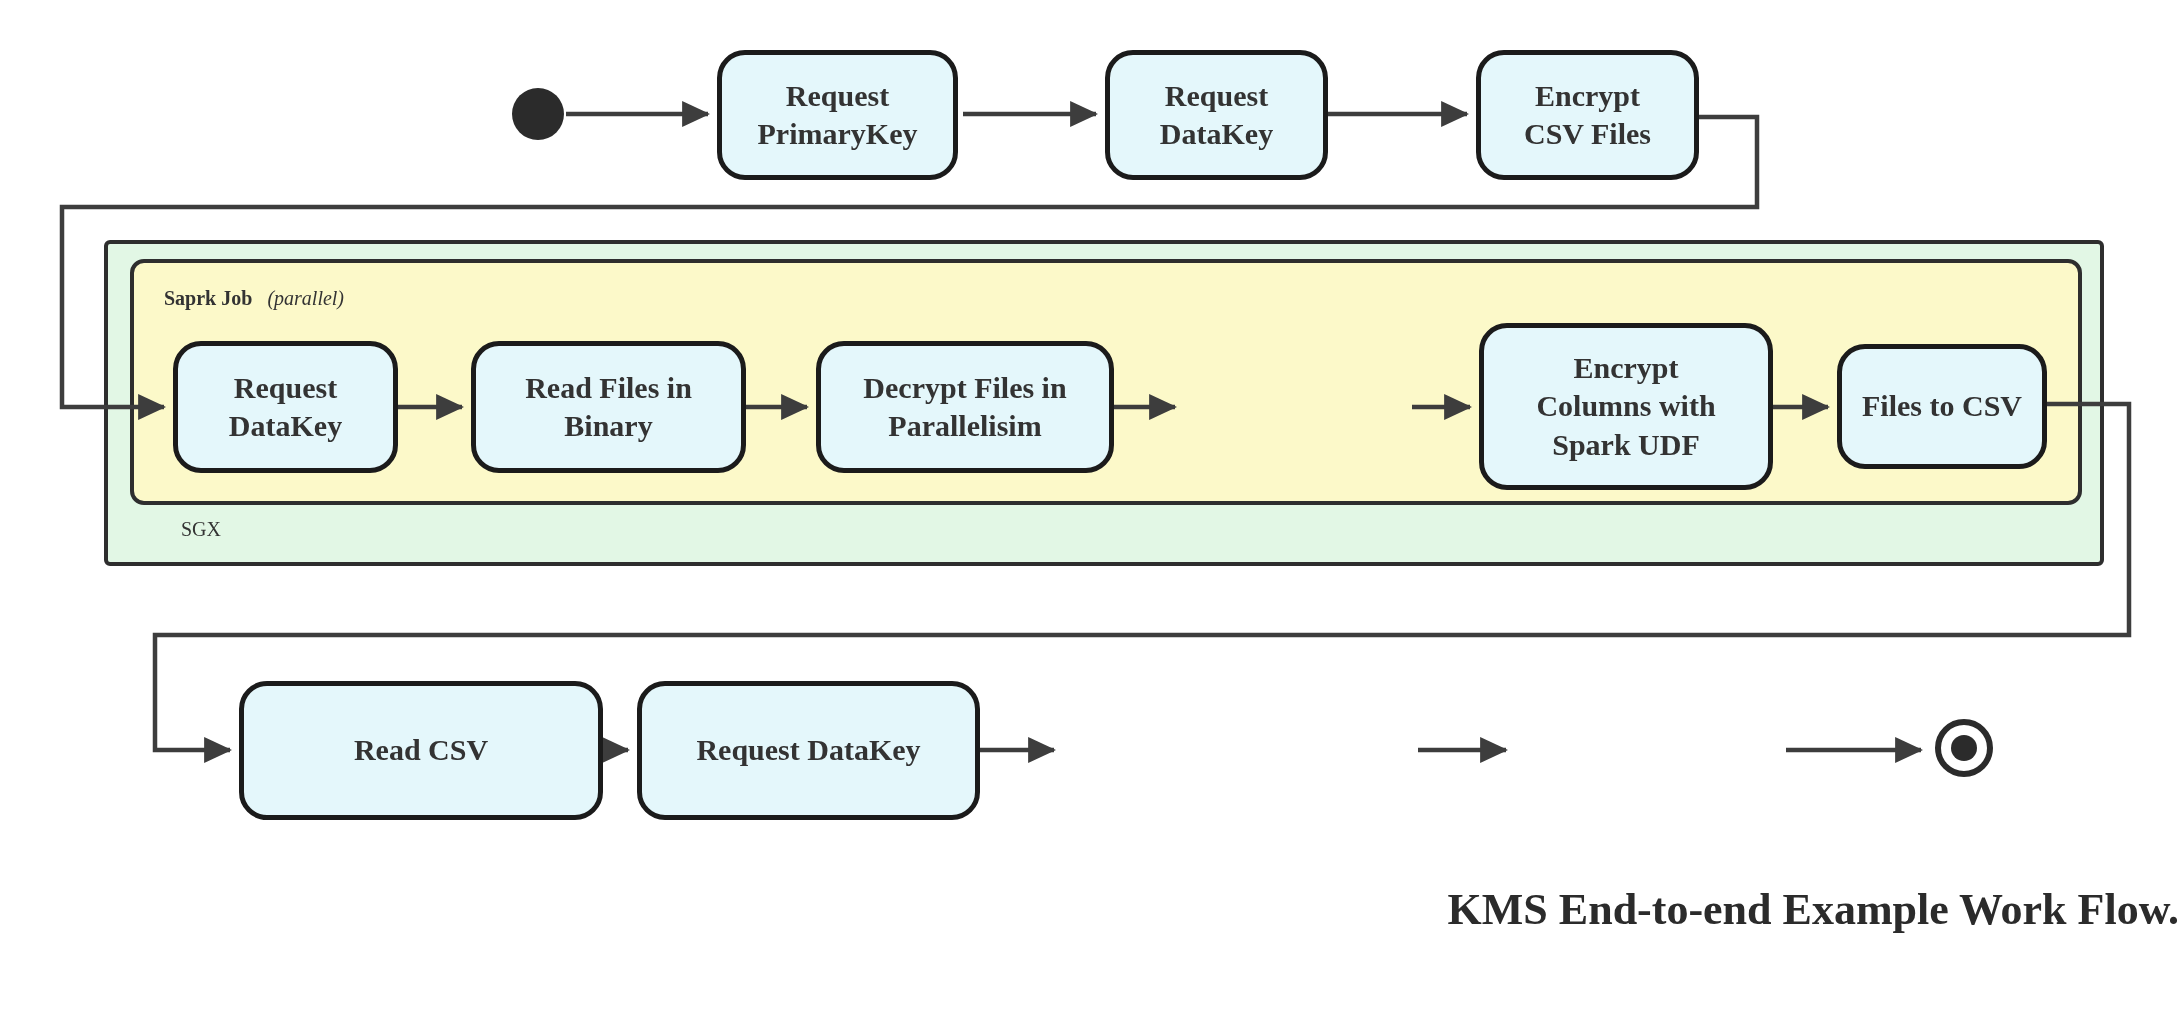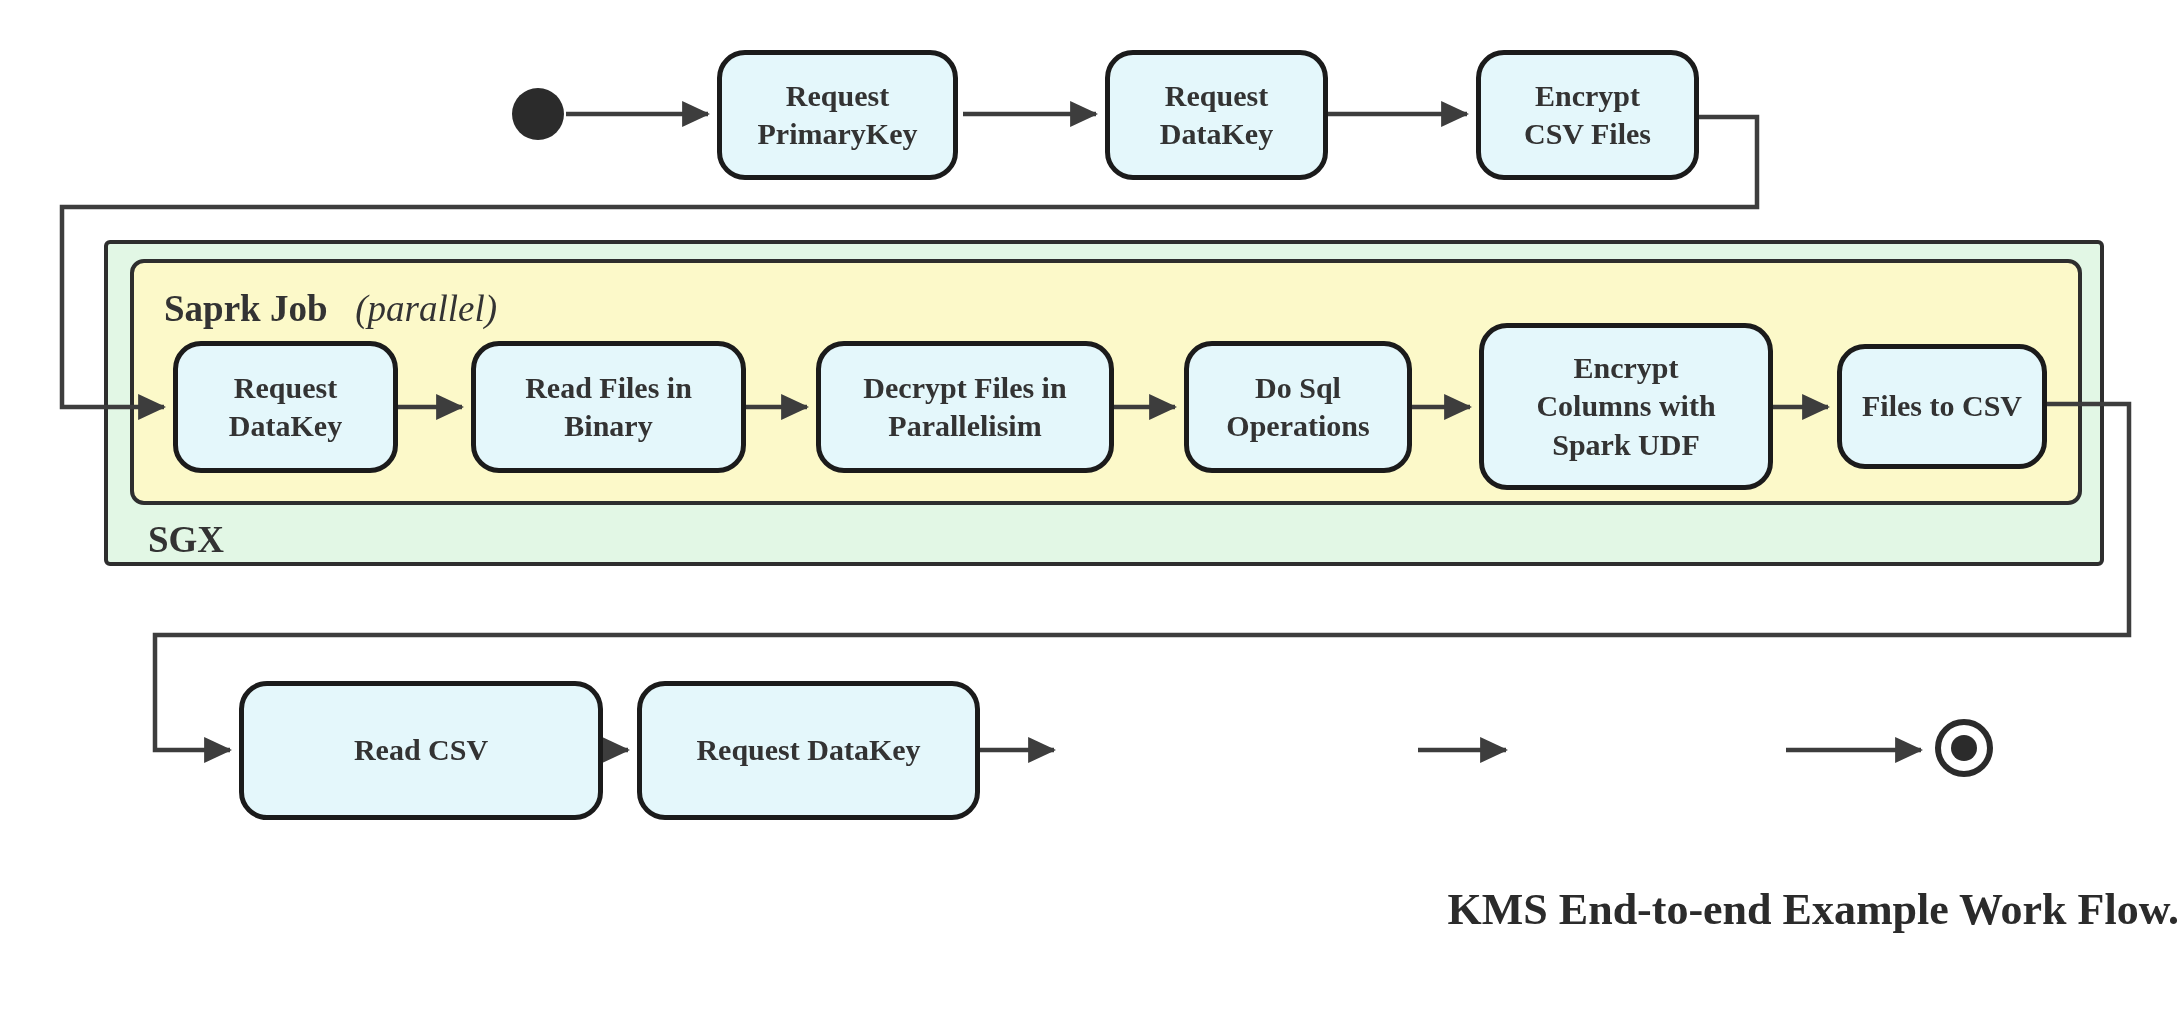--- a/index.html
+++ b/index.html
@@ -12,21 +12,21 @@
   .spark{background:#fcf9c9;border-radius:14px;z-index:2;}
   .wires{position:absolute;left:0;top:0;z-index:3;}
   .node{
     position:absolute;box-sizing:border-box;z-index:4;
     background:#e4f7fb;border:5px solid #1b1b1b;border-radius:28px;
     display:flex;align-items:center;justify-content:center;text-align:center;
   }
   .node .lbl{
     white-space:pre-line;font-weight:bold;font-size:30px;line-height:1.27;color:#333333;
   }
-  .ctr-label{position:absolute;z-index:5;font-size:37px;color:#333333;}
+  .ctr-label{position:absolute;z-index:5;font-size:20px;color:#333333;}
   .ctr-label .b{font-weight:bold;}
   .ctr-label .i{font-style:italic;font-weight:normal;}
   .caption{
     position:absolute;left:0;top:884px;width:2179px;text-align:right;z-index:5;
     font-weight:bold;font-size:44px;color:#2b2b2b;
   }
 </style>
 </head>
 <body>
 
@@ -86,24 +86,20 @@
 DataKey</span>
   </div>
   <div class="node" style="left:816px;top:341px;width:298px;height:132px">
     <span class="lbl">Decrypt Files in
 Parallelisim</span>
   </div>
   <div class="node" style="left:471px;top:341px;width:275px;height:132px">
     <span class="lbl">Read Files in
 Binary</span>
   </div>
-  <div class="node" style="left:1184px;top:341px;width:228px;height:132px">
-    <span class="lbl">Do Sql
-Operations</span>
-  </div>
   <div class="node" style="left:1479px;top:323px;width:294px;height:167px">
     <span class="lbl">Encrypt
 Columns with
 Spark UDF</span>
   </div>
   <div class="node" style="left:1837px;top:344px;width:210px;height:125px">
     <span class="lbl">Files to CSV</span>
   </div>
 
   <div class="node" style="left:239px;top:681px;width:364px;height:139px">
@@ -111,17 +107,17 @@
   </div>
   <div class="node" style="left:637px;top:681px;width:343px;height:139px">
     <span class="lbl">Request DataKey</span>
   </div>
 
   <div class="ctr-label" style="left:164px;top:287px">
     <span class="b">Saprk Job</span>
     <span>&nbsp;</span>
     <span class="i">(parallel)</span>
   </div>
-  <div class="ctr-label b" style="left:148px;top:518px;font-weight:bold">SGX</div>
+  <div class="ctr-label b" style="left:181px;top:518px;font-weight:normal">SGX</div>
 
   <div class="caption">KMS End-to-end Example Work Flow.</div>
 
 </div>
 
 </body></html>

